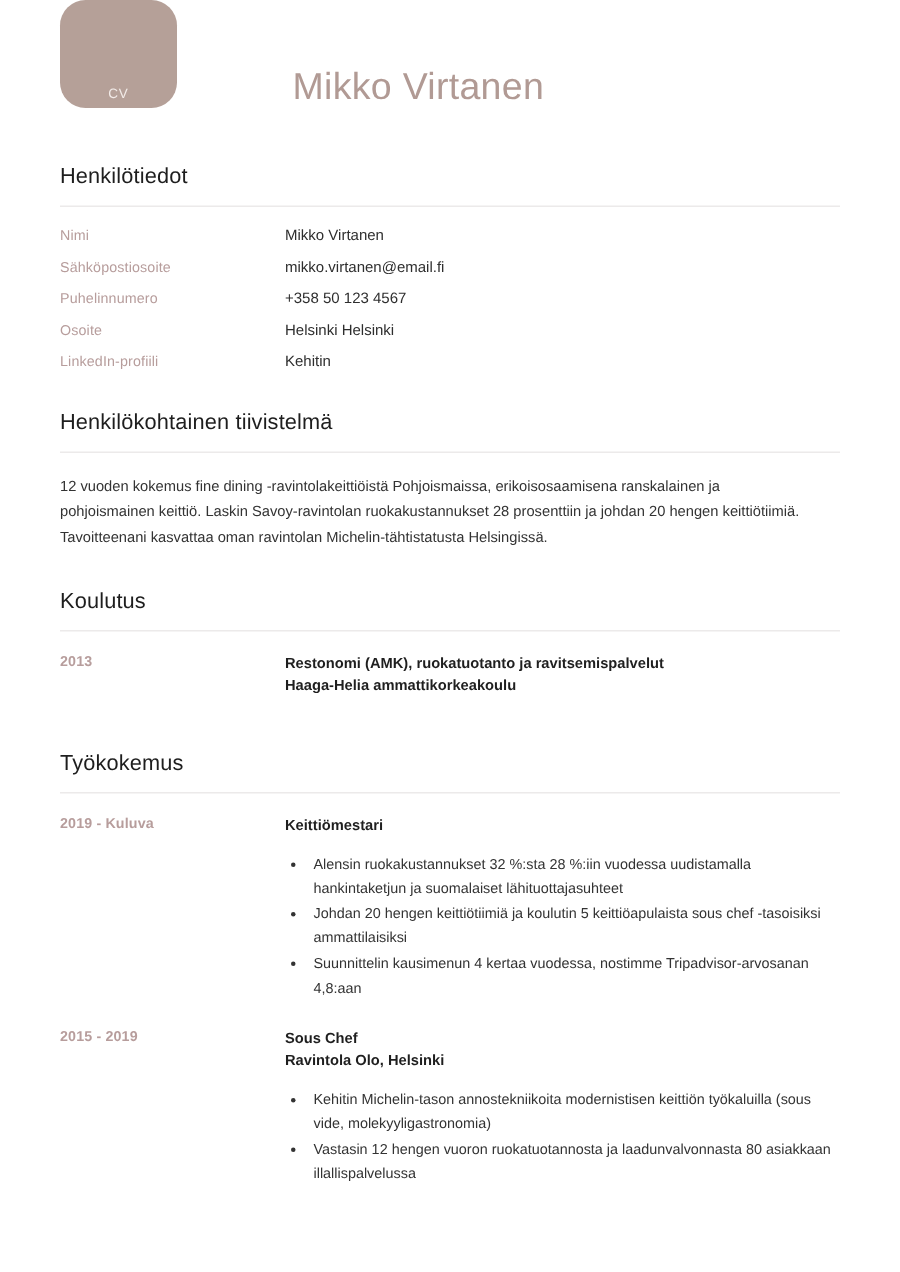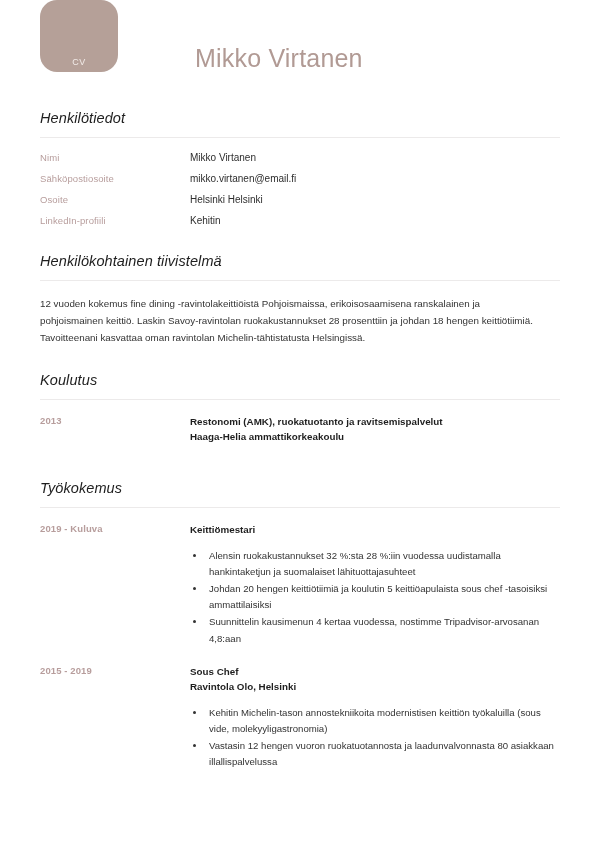--- a/index.html
+++ b/index.html
@@ -54,21 +54,20 @@
     letter-spacing: 0.2px;
   }
 
   
   .section { margin-bottom: 0; }
   .section-title {
     font-size: 14.5px;
     font-weight: 400;
     color: #1e1e1e;
     letter-spacing: 0.1px;
-    font-style: italic;
   }
   .divider {
     height: 1px;
     background: #eceaea;
     margin-top: 11px;
   }
 
   
   .details { margin-top: 14px; }
   .detail-row {
@@ -164,38 +163,42 @@
       <div class="detail-row">
         <div class="detail-label">Nimi</div>
         <div class="detail-value">Mikko Virtanen</div>
       </div>
 
       <div class="detail-row">
         <div class="detail-label">Sähköpostiosoite</div>
         <div class="detail-value">mikko.virtanen@email.fi</div>
       </div>
 
+      <div class="detail-row">
+        <div class="detail-label">Puhelinnumero</div>
+        <div class="detail-value">+358 50 123 4567</div>
+      </div>
 
       <div class="detail-row">
         <div class="detail-label">Osoite</div>
         <div class="detail-value">Helsinki Helsinki</div>
       </div>
 
       <div class="detail-row">
         <div class="detail-label">LinkedIn-profiili</div>
         <div class="detail-value">Kehitin</div>
       </div>
 
     </div>
   </section>
 
   <section class="section sp-summary">
     <h2 class="section-title">Henkilökohtainen tiivistelmä</h2>
     <div class="divider"></div>
-    <p class="summary-body">12 vuoden kokemus fine dining -ravintolakeittiöistä Pohjoismaissa, erikoisosaamisena ranskalainen ja pohjoismainen keittiö. Laskin Savoy-ravintolan ruokakustannukset 28 prosenttiin ja johdan 18 hengen keittiötiimiä. Tavoitteenani kasvattaa oman ravintolan Michelin-tähtistatusta Helsingissä.</p>
+    <p class="summary-body">12 vuoden kokemus fine dining -ravintolakeittiöistä Pohjoismaissa, erikoisosaamisena ranskalainen ja pohjoismainen keittiö. Laskin Savoy-ravintolan ruokakustannukset 28 prosenttiin ja johdan 20 hengen keittiötiimiä. Tavoitteenani kasvattaa oman ravintolan Michelin-tähtistatusta Helsingissä.</p>
   </section>
 
   <section class="section sp-edu">
     <h2 class="section-title">Koulutus</h2>
     <div class="divider"></div>
     <div class="entries">
       <div class="entry">
         <div class="entry-date">2013</div>
         <div class="entry-body">
           <div class="entry-title">Restonomi (AMK), ruokatuotanto ja ravitsemispalvelut</div>

